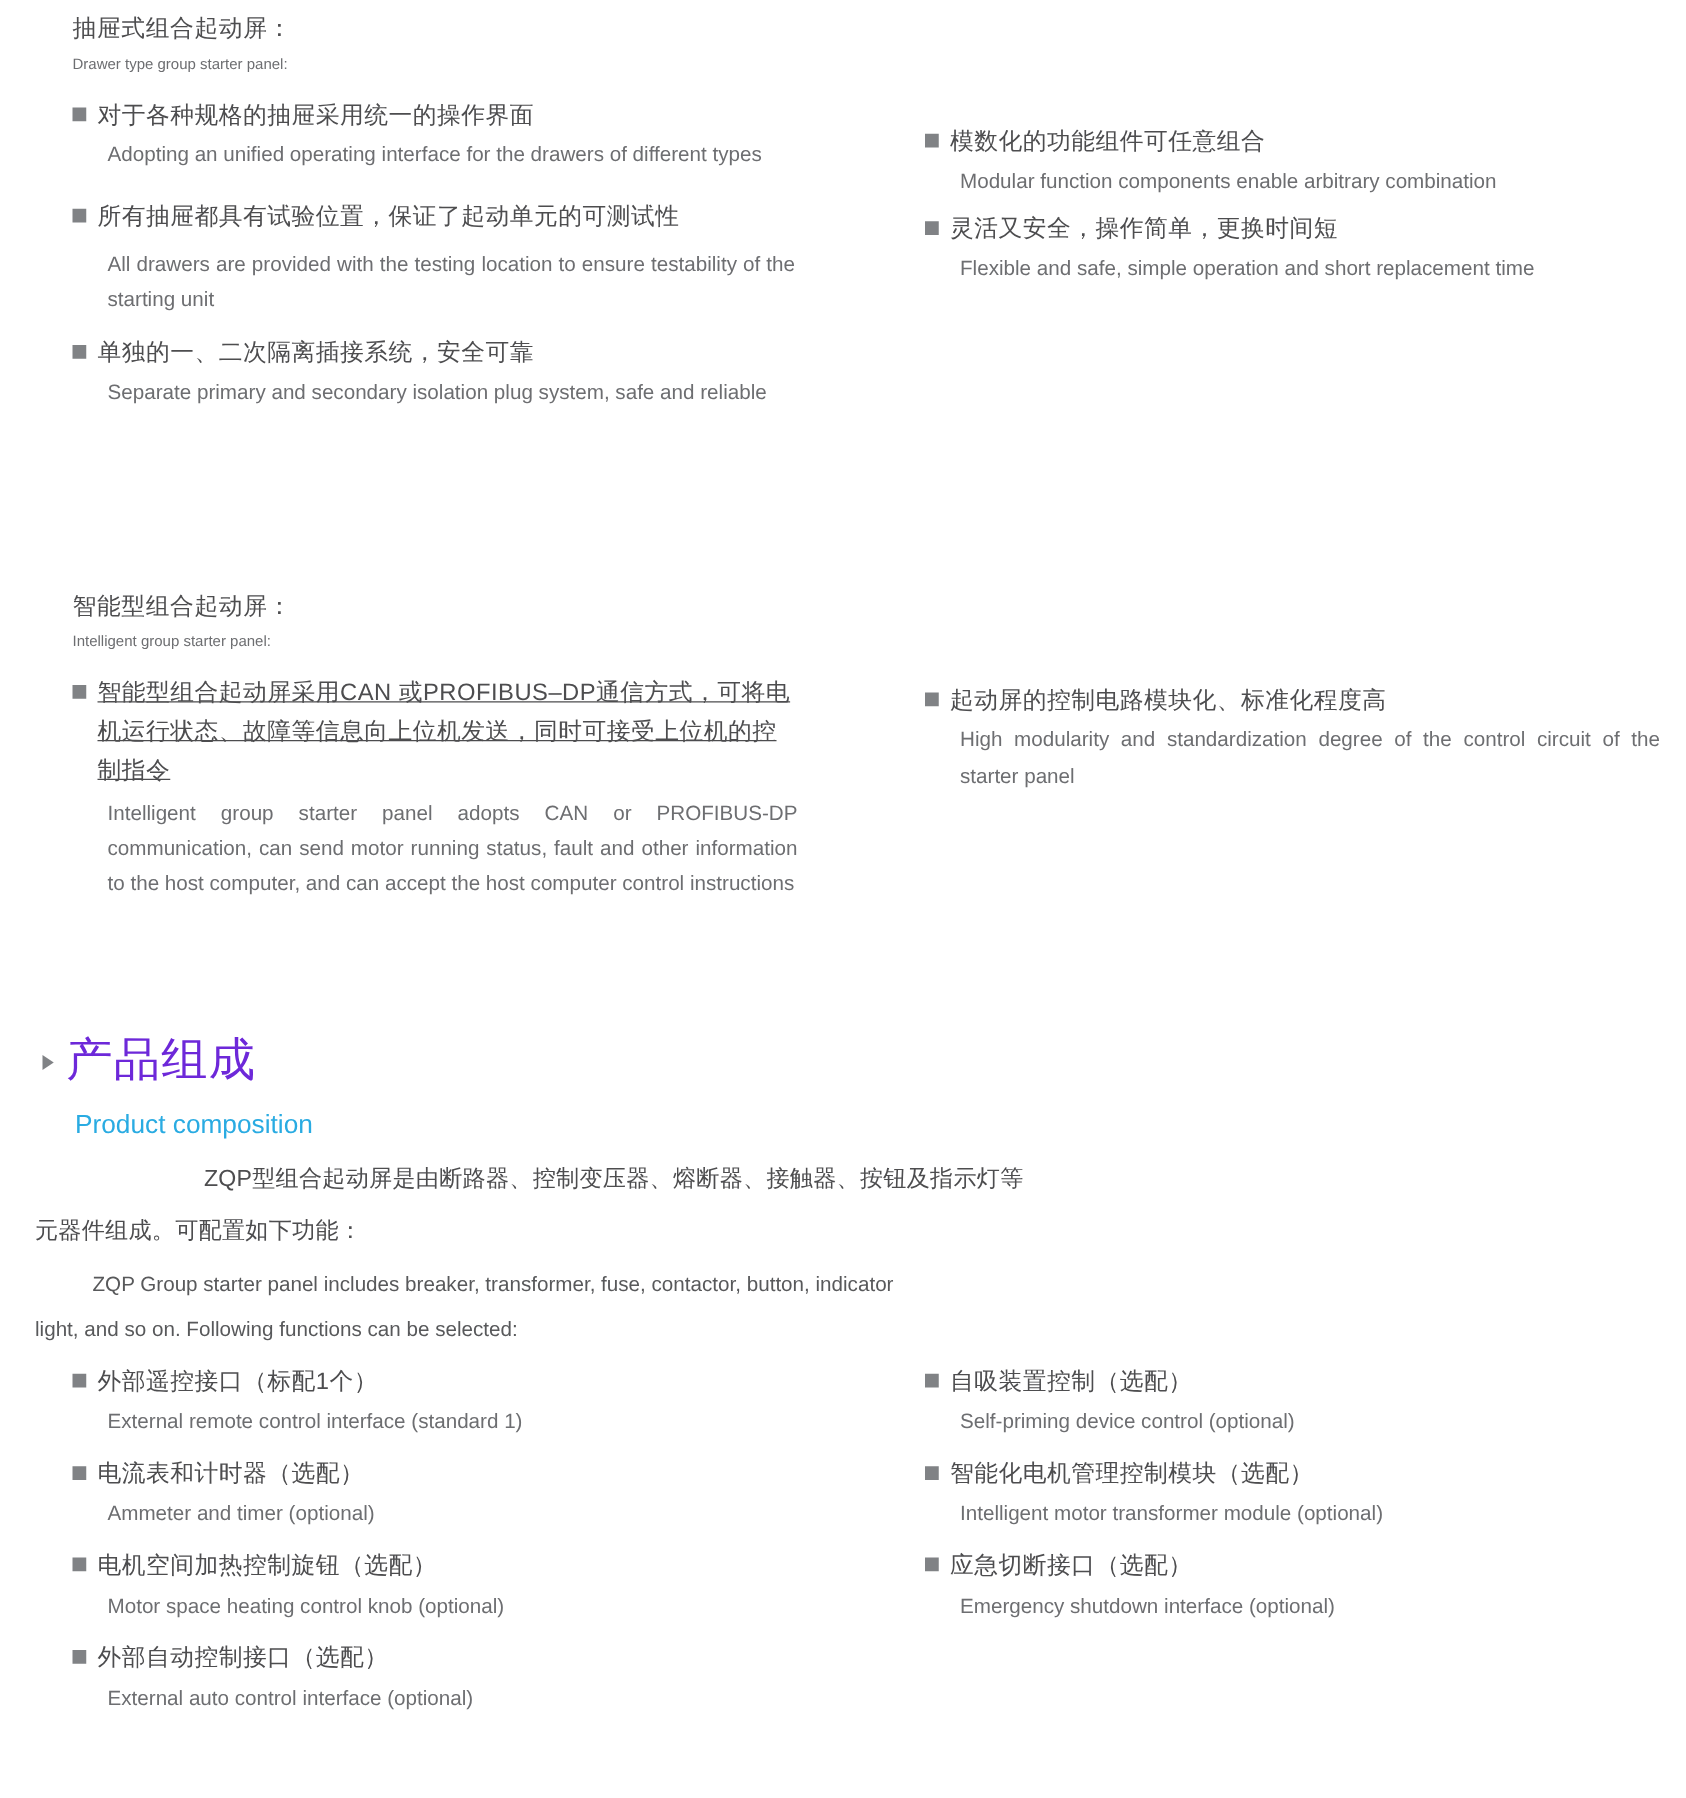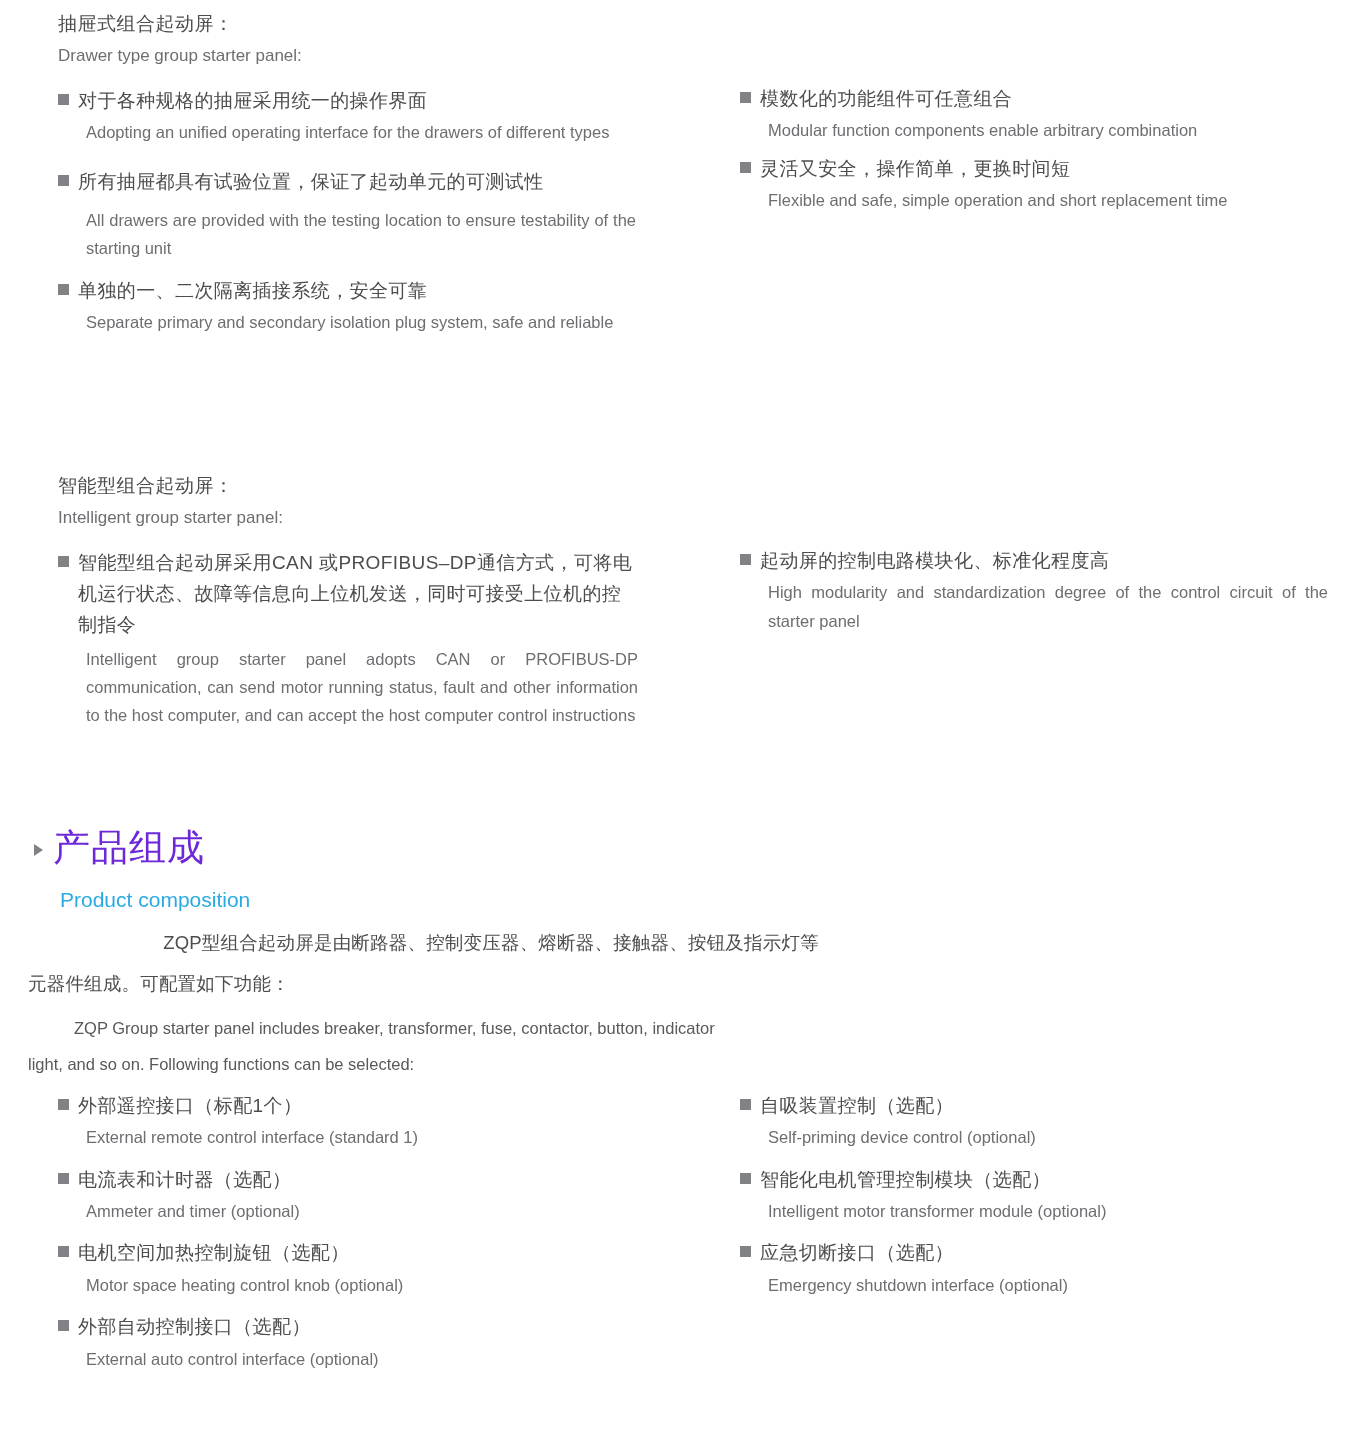--- a/index.html
+++ b/index.html
@@ -24,21 +24,21 @@
 
   
   .sec-head-cn {
     font-size: 19px;
     font-weight: normal;
     color: #4d4d4f;
     letter-spacing: 0.5px;
     line-height: 1.5;
   }
   .sec-head-en {
-    font-size: 17px;
+    font-size: 12px;
     color: #6d6e71;
     line-height: 1.6;
     font-weight: 400;
   }
   .bullet-row {
     display: flex;
     align-items: flex-start;
   }
   .sq {
     width: 11px;
@@ -166,21 +166,21 @@
 
     <div style="margin-top:12px;">
       <div class="bullet-row">
         <span class="sq"></span>
         <span class="cn-line">单独的一、二次隔离插接系统，安全可靠</span>
       </div>
       <div class="en-line indent-en" style="width:550px;margin-top:2px;">Separate primary and secondary isolation plug system, safe and reliable</div>
     </div>
   </div>
 
-  <div class="colR" style="top:83px;">
+  <div class="colR" style="top:98px;">
     <div>
       <div class="bullet-row">
         <span class="sq"></span>
         <span class="cn-line">模数化的功能组件可任意组合</span>
       </div>
       <div class="en-line indent-en" style="width:560px;margin-top:2px;">Modular function components enable arbitrary combination</div>
     </div>
     <div style="margin-top:8px;">
       <div class="bullet-row">
         <span class="sq"></span>
@@ -190,21 +190,21 @@
     </div>
   </div>
 
   <div class="colL" style="top:472px;">
     <div class="sec-head-cn">智能型组合起动屏：</div>
     <div class="sec-head-en" style="margin-top:3px;">Intelligent group starter panel:</div>
 
     <div style="margin-top:16px;">
       <div class="bullet-row">
         <span class="sq"></span>
-        <span class="cn-line" style="display:block;width:560px;">智能型组合起动屏采用CAN 或PROFIBUS–DP通信方式，可将电机运行状态、故障等信息向上位机发送，同时可接受上位机的控制指令</span>
+        <span class="cn-line" style="display:block;width:560px;text-decoration:underline;">智能型组合起动屏采用CAN 或PROFIBUS–DP通信方式，可将电机运行状态、故障等信息向上位机发送，同时可接受上位机的控制指令</span>
       </div>
       <div class="en-line indent-en" style="width:552px;margin-top:4px;">Intelligent group starter panel adopts CAN or PROFIBUS-DP communication, can send motor running status, fault and other information to the host computer, and can accept the host computer control instructions</div>
     </div>
   </div>
 
   <div class="colR" style="top:545px;">
     <div>
       <div class="bullet-row">
         <span class="sq"></span>
         <span class="cn-line">起动屏的控制电路模块化、标准化程度高</span>

